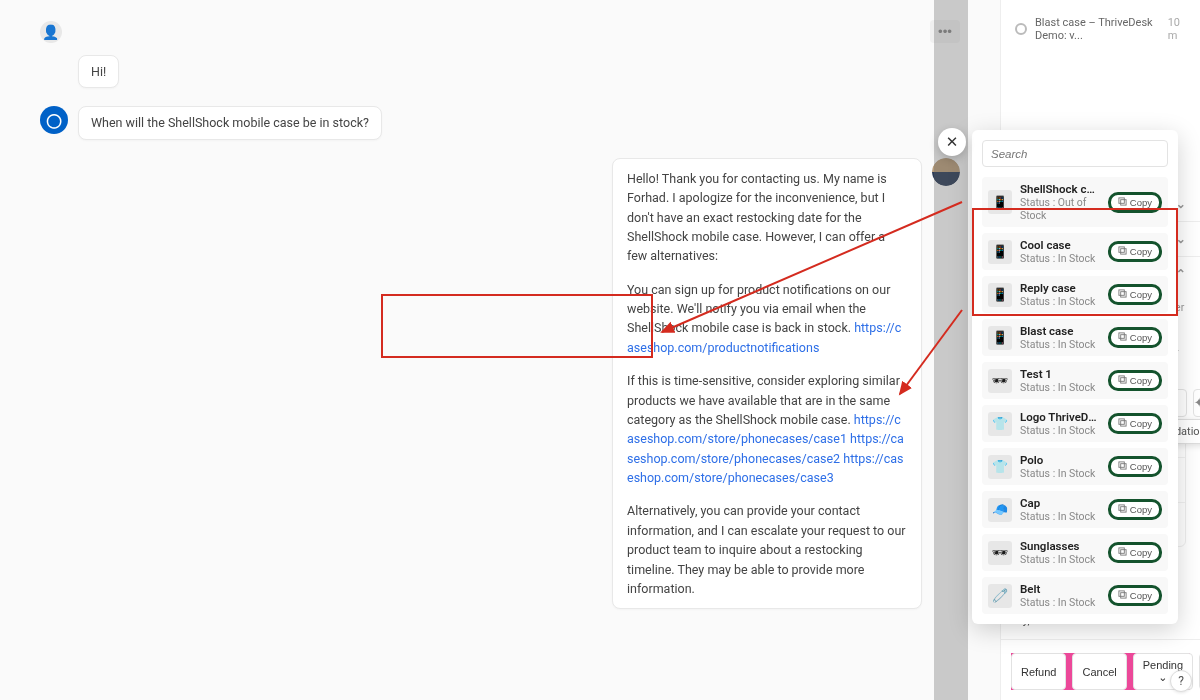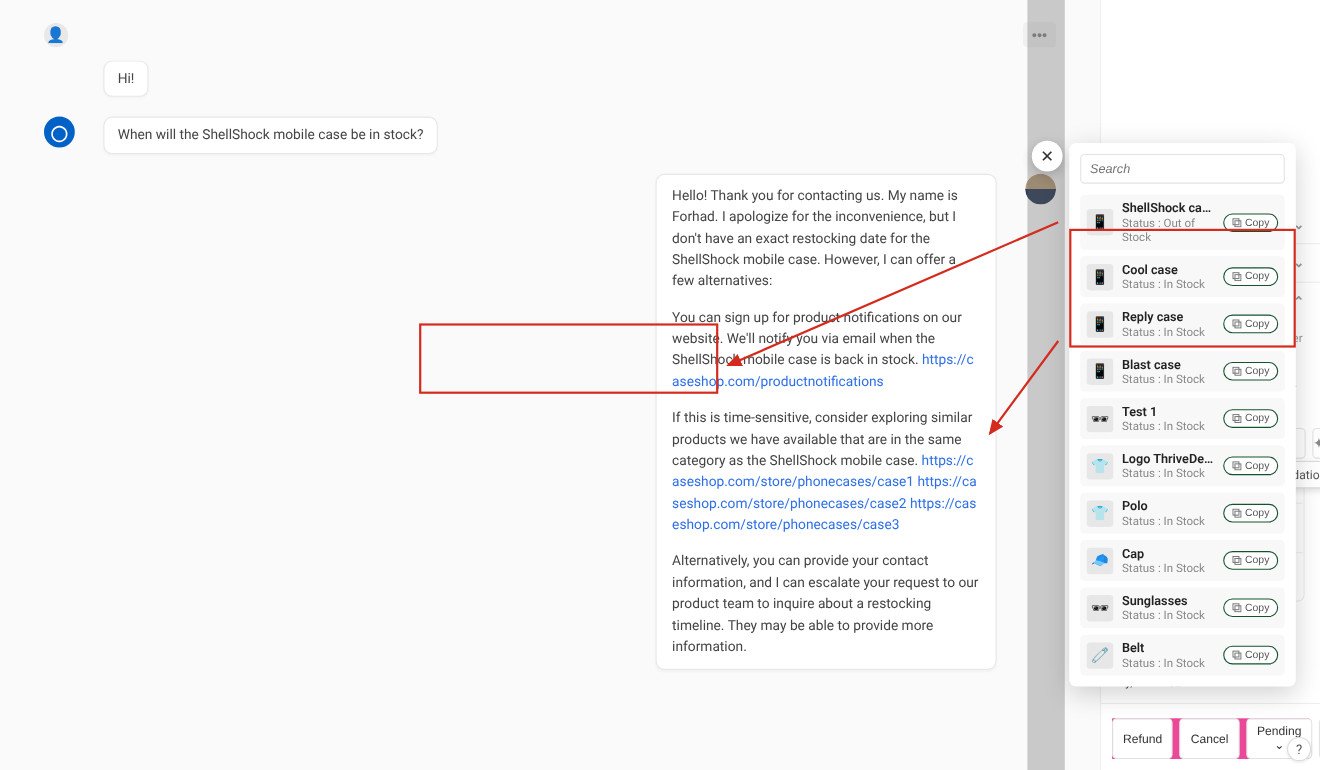--- a/index.html
+++ b/index.html
@@ -4,21 +4,21 @@
 <style>
   * { box-sizing: border-box; margin: 0; padding: 0; }
   body { font-family: -apple-system, 'Segoe UI', Roboto, Arial, sans-serif; font-size: 13px; color: #1a1a1a; background: #fafafa; position: relative; width: 1200px; height: 700px; overflow: hidden; }
   .app { display: flex; height: 100%; }
   .chat-pane { flex: 1; background: #fafafa; padding: 20px 40px 20px 40px; display: flex; flex-direction: column; min-width: 0; }
   .chat-header { display:flex; align-items:center; gap:8px; margin-bottom:12px; }
   .small-avatar { width:22px; height:22px; border-radius:50%; background:#3b66d1; display:inline-flex; align-items:center; justify-content:center; color:#fff; font-size:11px; font-weight:600; }
   .small-avatar.person { background:#e8e8e8; color:#333; font-size:14px; }
   .menu-btn { margin-left:auto; background:#f0f0f0; border:none; border-radius:4px; padding:4px 8px; color:#888; cursor:pointer; }
   .messages { flex:1; overflow-y:auto; }
-  .msg-row { display:flex; gap:26px; margin-bottom:18px; }
+  .msg-row { display:flex; gap:10px; margin-bottom:18px; }
   .msg-row.incoming { justify-content:flex-start; }
   .msg-row.outgoing { justify-content:flex-end; }
   .msg-avatar { width:28px; height:28px; border-radius:50%; flex-shrink:0; background:#0061c7; display:flex; align-items:center; justify-content:center; color:#fff; font-size:14px; font-weight:700; }
   .msg-avatar.agent { background:#eaeaea; color:#333; overflow:hidden; position:relative; }
   .agent-person { width:100%; height:100%; background:linear-gradient(#b89c7a 0 50%, #2b3b56 50% 100%); border-radius:50%; }
   .bubble { background:#fff; border:1px solid #e8e8e8; border-radius:8px; padding:10px 14px; max-width:310px; font-size:12.5px; line-height:1.55; color:#444; box-shadow:0 1px 2px rgba(0,0,0,0.03); }
   .bubble.small { padding:6px 12px; }
   .bubble p { margin-bottom:14px; }
   .bubble p:last-child { margin-bottom:0; }
   .bubble a { color:#2e6fe7; text-decoration:none; word-break:break-all; }
@@ -70,21 +70,21 @@
   .popover { position:absolute; top:130px; right:22px; width:206px; background:#fff; border-radius:6px; box-shadow:0 6px 24px rgba(0,0,0,0.18); z-index:30; }
   .popover-close { position:absolute; top:-2px; left:-34px; width:28px; height:28px; border-radius:50%; background:#fff; box-shadow:0 3px 10px rgba(0,0,0,0.2); border:none; display:flex; align-items:center; justify-content:center; font-size:15px; cursor:pointer; color:#333; }
   .popover-search { margin:10px; border:1px solid #e3e3e3; border-radius:4px; padding:5px 8px; }
   .popover-search input { border:none; outline:none; width:100%; font-size:11.5px;font-style:italic; }
   .prod-list { padding:0 10px 10px; display:flex; flex-direction:column; gap:6px; }
   .prod { display:flex; align-items:center; gap:8px; padding:5px 6px; border-radius:4px; background:#f8f8f8; }
   .prod-img { width:24px; height:24px; background:#e7e7e7; border-radius:3px; display:flex; align-items:center; justify-content:center; font-size:13px; }
   .prod-info { flex:1; min-width:0; }
   .prod-name { font-size:11.5px; font-weight:600; color:#222; white-space:nowrap; overflow:hidden; text-overflow:ellipsis; }
   .prod-status { font-size:10.5px; color:#888; }
-  .copy-btn { border:1px solid #14532d; background:#fff; border-radius:10px; padding:2px 7px; font-size:9.5px; color:#555; cursor:pointer; display:flex; align-items:center; gap:3px; }
+  .copy-btn { border:3px solid #14532d; background:#fff; border-radius:10px; padding:2px 7px; font-size:9.5px; color:#555; cursor:pointer; display:flex; gap:3px; }
   .copy-btn svg { width:9px; height:9px; }
   .dim-strip { position:absolute; top:0; bottom:0; right:232px; width:34px; background:rgba(100,100,100,0.32); z-index:25; pointer-events:none; }
   
   .annot { position:absolute; z-index:40; pointer-events:none; }
   .red-box { position:absolute; border:2px solid #d42b1f; z-index:41; pointer-events:none; }
   .arrow-line { stroke:#d42b1f; stroke-width:2; fill:none; }
   .arrow-head { fill:#d42b1f; }
 </style>
 </head>
 <body>
@@ -114,20 +114,25 @@
         </div>
         <div class="msg-avatar agent">
             <div class="agent-person"></div>
           </div>
       </div>
 
     </div>
   </div>
 
   <div class="side-pane">
+    <div class="side-header">
+      <span class="dot"></span>
+      <span>Blast case – ThriveDesk Demo: v...</span>
+      <span class="ago">10 m</span>
+    </div>
     <div style="flex:1"></div>
     <div class="acc">
         <div class="acc-head">
           <span>RECENT CONVERSATIONS</span>
           <span class="chev">⌄</span>
         </div>
       </div>
     <div class="acc">
         <div class="acc-head">
           <span>SHOPIFY STORE</span>

